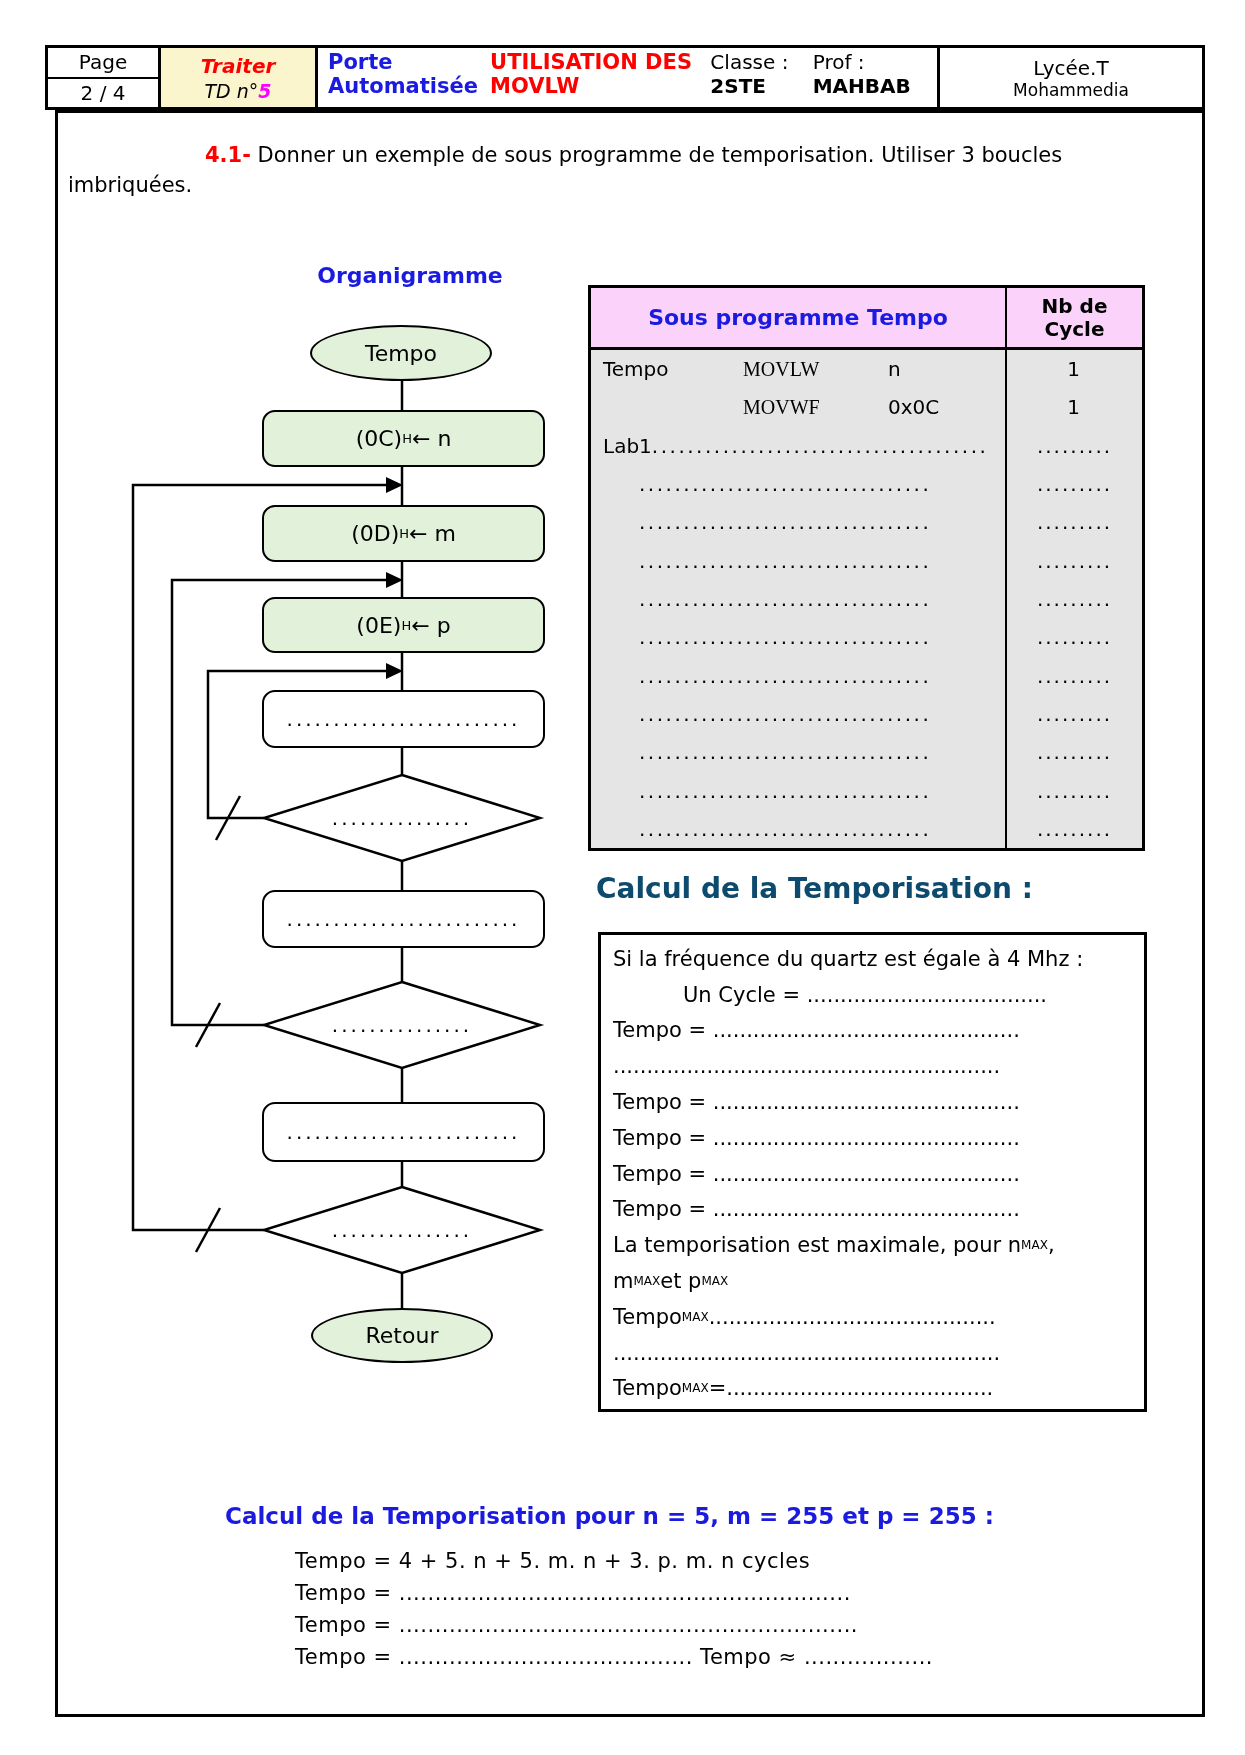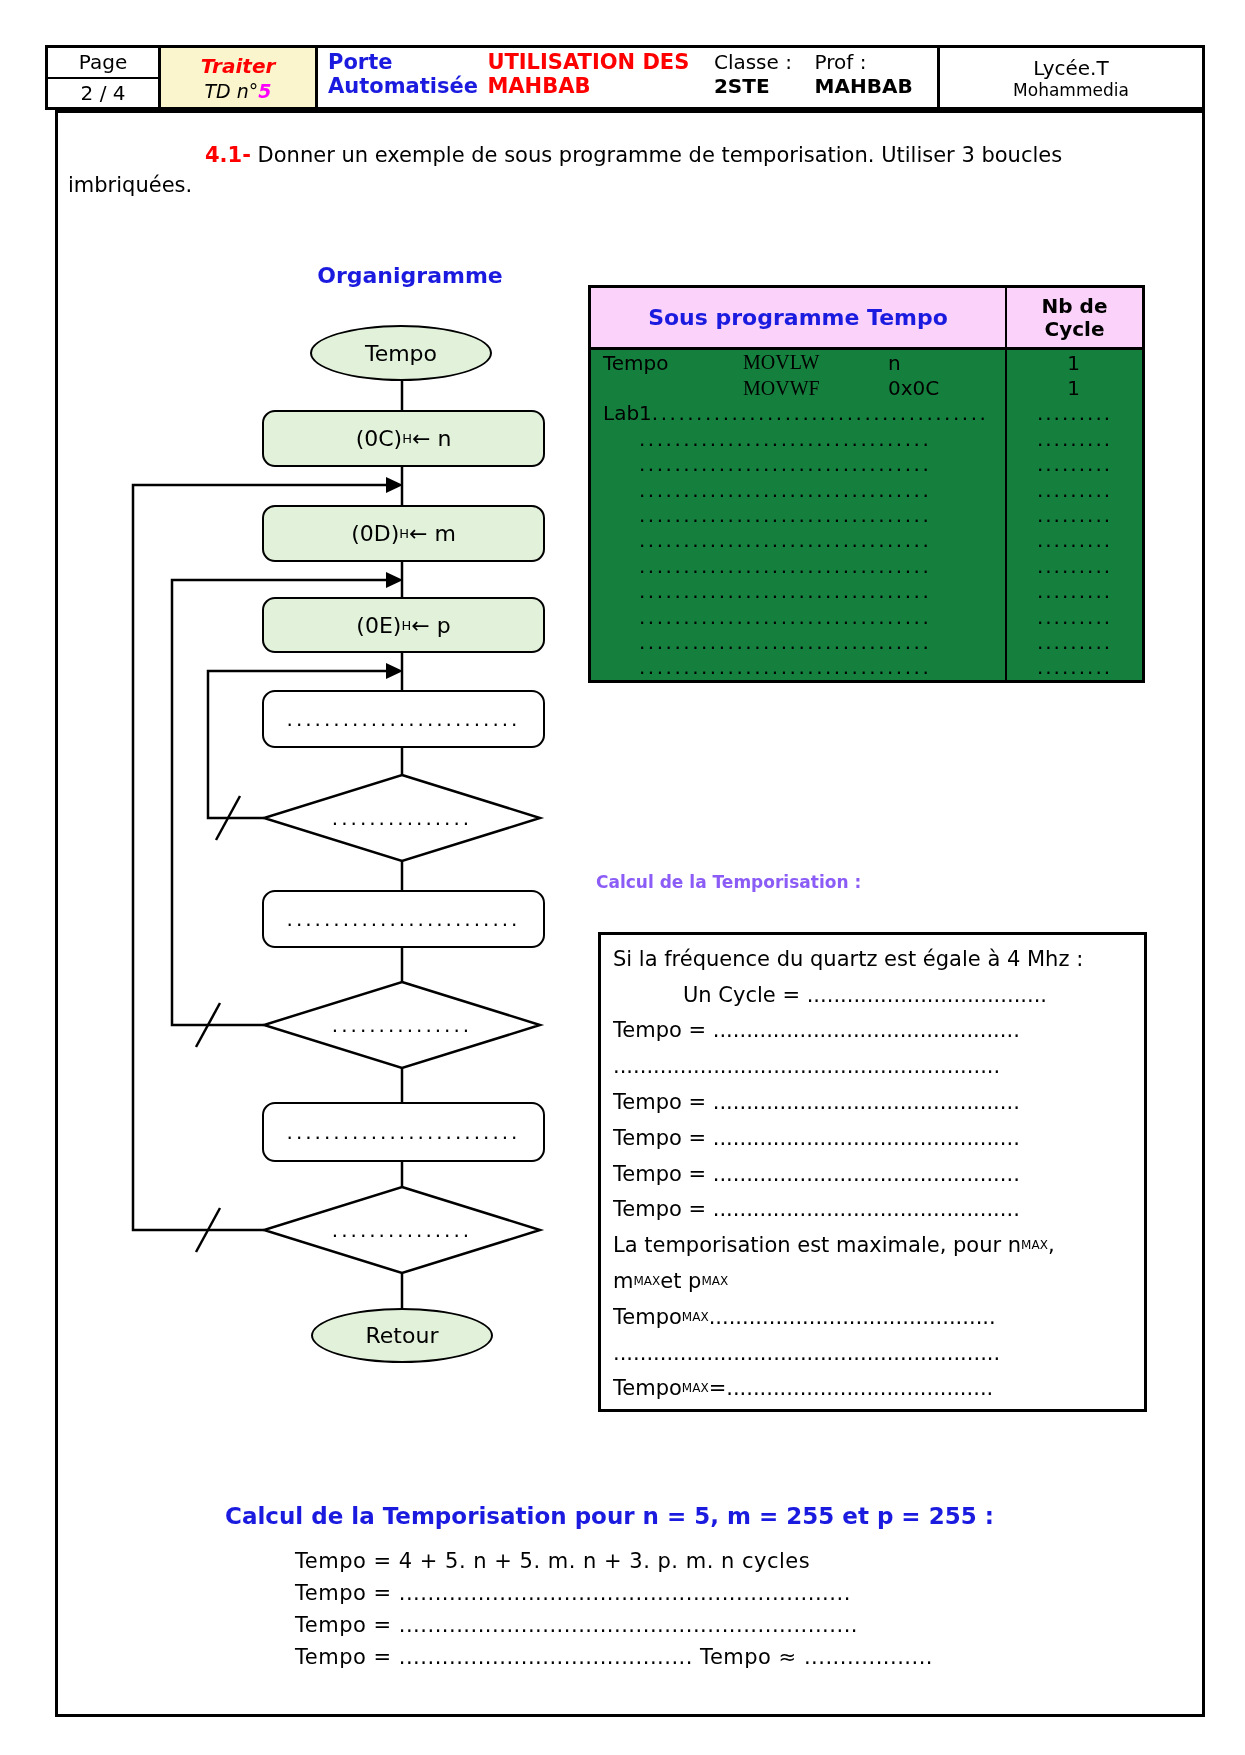--- a/index.html
+++ b/index.html
@@ -45,39 +45,39 @@
   .gbox{position:absolute;left:262px;width:283px;background:#e2f1da;border:2.5px solid #000;
     border-radius:13px;display:flex;align-items:center;justify-content:center;
     font-size:22px;box-sizing:border-box;}
   .gbox sub,.wbox sub{font-size:13px;}
   .wbox{position:absolute;left:262px;width:283px;background:#ffffff;border:2.5px solid #000;
     border-radius:13px;display:flex;align-items:center;justify-content:center;
     font-size:20px;letter-spacing:3px;box-sizing:border-box;}
   .dlabel{position:absolute;left:292px;width:220px;text-align:center;
     font-size:20px;letter-spacing:3px;}
   
-  .ptable{position:absolute;left:588px;top:285px;width:557px;height:398px;
-    border:3px solid #000;box-sizing:border-box;display:flex;flex-direction:column;background:#15803d;}
+  .ptable{position:absolute;left:588px;top:285px;width:557px;height:566px;
+    border:3px solid #000;box-sizing:border-box;display:flex;flex-direction:column;background:#e5e5e5;}
   .thead{height:62px;display:flex;border-bottom:3px solid #000;box-sizing:border-box;}
   .th1{flex:1;background:#fad2fa;border-right:2.5px solid #000;display:flex;
     align-items:center;justify-content:center;color:#1b1be0;font-weight:bold;font-size:22px;}
   .th2{width:135px;background:#fad2fa;display:flex;flex-direction:column;
     align-items:center;justify-content:center;font-weight:bold;font-size:20px;line-height:1.15;}
   .tbody{flex:1;display:flex;flex-direction:column;}
   .trow{flex:1;display:flex;font-size:20px;}
   .trow .c1{flex:1;border-right:2.5px solid #000;display:flex;align-items:center;
     padding-left:12px;box-sizing:border-box;overflow:hidden;white-space:nowrap;}
   .trow .c2{width:135px;display:flex;align-items:center;justify-content:center;
     letter-spacing:2px;overflow:hidden;}
   .trow.code .sl{width:140px;}
   .trow.code .so{width:145px;font-family:Liberation Serif, serif;}
   .trow .dotrun{letter-spacing:2.5px;}
   .trow.fill .c1{padding-left:48px;}
   
-  .calc-h{position:absolute;left:596px;top:872px;color:#8b5cf6;font-weight:bold;font-size:17px;}
+  .calc-h{position:absolute;left:596px;top:872px;color:#0c4a6e;font-weight:bold;font-size:28px;}
   .calc-box{position:absolute;left:598px;top:932px;width:549px;height:480px;
     border:3px solid #000;box-sizing:border-box;padding:6px 12px;background:#fff;}
   .calc-box .ln{height:35.8px;display:flex;align-items:center;font-size:21px;
     white-space:nowrap;overflow:hidden;}
   .calc-box .ln.indent{padding-left:70px;}
   .calc-box sub{font-size:12px;}
   
   .calc2-h{position:absolute;left:225px;top:1503px;color:#1b1be0;font-weight:bold;font-size:23px;}
   .calc2{position:absolute;left:295px;top:1545px;font-size:21px;line-height:32px;white-space:nowrap;}
   .calc2 div{letter-spacing:0.5px;}
@@ -92,21 +92,21 @@
       <div class="top">Page</div>
       <div>2 / 4</div>
     </div>
     <div class="cell hc2">
       <div class="traiter">Traiter</div>
       <div class="td"><span>TD n°</span><b>5</b></div>
     </div>
     <div class="cell hc3">
       <div class="r">
         <span class="t-blue">Porte Automatisée</span>
-        <span class="t-red">UTILISATION DES MAHBAB</span>
+        <span class="t-red">UTILISATION DES MOVLW</span>
       </div>
       <div class="r">
         <span class="t-plain"><span>Classe : </span><b>2STE</b></span>
         <span class="t-plain"><span>Prof : </span><b>MAHBAB</b></span>
       </div>
     </div>
     <div class="cell hc4">
       <div class="l1">Lycée.T</div>
       <div class="l2">Mohammedia</div>
     </div>

